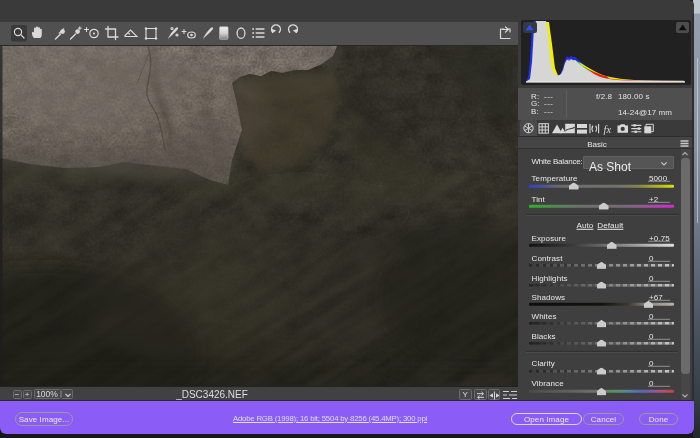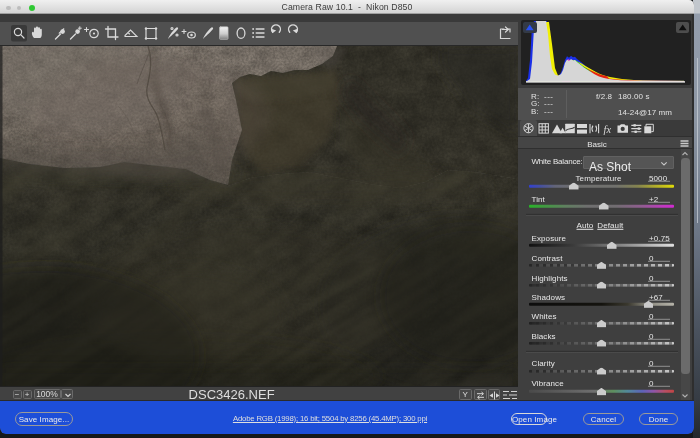--- a/index.html
+++ b/index.html
@@ -21,43 +21,37 @@
 #statusbar { position:absolute; left:0; top:386px; width:518px; height:14px; background:#414141; border-top:1px solid #222; }
 
 #panel { position:absolute; left:518px; top:14px; width:176px; height:386px; background:#3a3a3a; }
 #hist { position:absolute; left:3px; top:6px; width:170px; height:65px; background:#212121; border-radius:2px; }
 #exif { position:absolute; left:0; top:74px; width:176px; height:32px; background:#4f4f4f; color:#e2e2e2; font-size:8px; letter-spacing:0.1px; }
 #tabs { position:absolute; left:0; top:106px; width:176px; height:16px;padding-left:48px; }
 #bheader { position:absolute; left:0; top:122px; width:184px; height:13px; background:#454545; border-top:1px solid #2f2f2f; border-bottom:1px solid #2f2f2f; }
 #content { position:absolute; left:0; top:135px; width:176px; height:251px; background:#3f3f3f; }
 #content > .lbl, #content > .val, #content > .vline, #content > .track, #content > .handle, #content > .sep { transform:translateY(-1.2px); }
 
-#bottombar { position:absolute; left:0; top:400px; width:694px; height:34px; background:#1d4ed8; border-top:1px solid #2a2a2a; border-radius:0 0 6px 6px; }
+#bottombar { position:absolute; left:0; top:400px; width:694px; height:34px; background:#8b5cf6; border-top:1px solid #2a2a2a; border-radius:0 0 6px 6px; }
 .btn { position:absolute; border:1px solid #9a9a9a; border-radius:8px; color:#ececec; font-size:8px; text-align:center; white-space:nowrap; letter-spacing:0.1px; }
 .lbl { position:absolute; color:#e8e8e8; font-size:8px; white-space:nowrap; letter-spacing:0.1px; }
 .val { position:absolute; color:#e8e8e8; font-size:8px; letter-spacing:0.1px; }
 .vline { position:absolute; width:22px; height:1px; background:#8f8f8f; }
 .track { position:absolute; left:11px; width:145px; height:3px; border-radius:1px; }
 .handle { position:absolute; width:9.5px; height:7.5px; background:#cbcbcb;
   clip-path:polygon(50% 0, 100% 45%, 100% 100%, 0 100%, 0 45%); }
 .sep { position:absolute; left:8px; width:152px; height:2px;
   background:linear-gradient(180deg,#313131 50%,#4d4d4d 50%); }
 .sbox { position:absolute; border:1px solid #6a6a6a; border-radius:1.5px; background:#484848; color:#dcdcdc; }
 .sbox svg, #hist div svg { display:block; }
 </style>
 </head>
 <body>
 <div id="desk-right"></div>
 <div id="win">
-  <div id="titlebar">
-    <div class="t">Camera Raw 10.1&nbsp; -&nbsp; Nikon D850</div>
-    <div class="tl" style="left:6px;top:5.5px;width:4.5px;height:4.5px;background:#bcbcbc;"></div>
-    <div class="tl" style="left:16.5px;top:5.5px;width:4.5px;height:4.5px;background:#bcbcbc;"></div>
-    <div class="tl" style="left:28.5px;top:4.5px;width:6px;height:6px;background:#2fc833;"></div>
-  </div>
   <div id="toolbar">
   <svg width="518" height="24" viewBox="0 0 518 24">
         <defs>
           <linearGradient id="gradf" x1="0" y1="0" x2="0" y2="1">
             <stop offset="0" stop-color="#f2f2f2"></stop>
             <stop offset="0.55" stop-color="#cdcdcd"></stop>
             <stop offset="1" stop-color="#7e7e7e"></stop>
           </linearGradient>
         </defs>
     <g stroke="#d9d9d9" fill="none" stroke-width="1.2" stroke-linecap="round">
@@ -216,21 +210,21 @@
   </div>
   <div id="statusbar">
     <div class="sbox" style="left:12.5px;top:2.5px;width:9px;height:9px;font-size:8px;text-align:center;line-height:7px;">−</div>
     <div class="sbox" style="left:22.5px;top:2.5px;width:9px;height:9px;font-size:8px;text-align:center;line-height:7.5px;">+</div>
     <div class="sbox" style="left:33.5px;top:2px;width:27px;height:10px;font-size:8.5px;text-align:center;line-height:9.5px;">100%</div>
     <div class="sbox" style="left:61px;top:2px;width:12px;height:10px;">
       <svg width="10" height="8" viewBox="0 0 10 8" style="margin:1px 0 0 1px;">
           <path d="M2.5,3 L5,5.5 L7.5,3" stroke="#cfcfcf" stroke-width="1.2" fill="none"></path>
         </svg>
     </div>
-    <div style="position:absolute;left:160px;top:2.5px;width:136px;text-align:center;color:#dedede;font-size:13px;line-height:9px;">_DSC3426.NEF</div>
+    <div style="position:absolute;left:144px;top:2.5px;width:136px;text-align:center;color:#dedede;font-size:10px;line-height:9px;">_DSC3426.NEF</div>
     <div class="sbox" style="left:459px;top:2px;width:12.5px;height:10.5px;color:#e0e0e0;font-size:8px;text-align:center;line-height:9.5px;">Y</div>
     <div class="sbox" style="left:474px;top:2px;width:12.5px;height:10.5px;">
       <svg width="11" height="9" viewBox="0 0 11 9" style="margin:0.5px 0 0 0;">
           <path d="M2,2.7 L8,2.7 M6.5,1 L8.5,2.7 L6.5,4.4 M9,6.3 L3,6.3 M4.5,4.6 L2.5,6.3 L4.5,8" stroke="#d6d6d6" stroke-width="1" fill="none"></path>
         </svg>
     </div>
     <div class="sbox" style="left:487.5px;top:2px;width:12.5px;height:10.5px;">
       <svg width="11" height="9" viewBox="0 0 11 9" style="margin:0.5px 0 0 0;">
           <path d="M5.5,0.5 L5.5,8.5" stroke="#d6d6d6" stroke-width="1"></path>
           <path d="M0.5,4.5 L4,2.2 L4,6.8 Z M10.5,4.5 L7,2.2 L7,6.8 Z" fill="#d6d6d6"></path>
@@ -314,21 +308,21 @@
     </div>
     <div id="content">
       <div class="lbl" style="left:13.5px;top:9px;font-size:8px;letter-spacing:-0.2px;">White Balance:</div>
       <div style="position:absolute;left:64.5px;top:7px;width:91px;height:13px;background:#555555;border:1px solid #616161;border-radius:1px;">
         <div style="position:absolute;left:5.5px;top:2.5px;color:#ececec;font-size:12px;">As Shot</div>
         <svg width="8" height="6" viewBox="0 0 8 6" style="position:absolute;right:5px;top:4px;">
             <path d="M1.3,1.3 L4,4 L6.7,1.3" stroke="#c6c6c6" stroke-width="1.1" fill="none"></path>
           </svg>
       </div>
 
-      <div class="lbl" style="left:13.5px;top:26px;margin-left:44px;">Temperature</div>
+      <div class="lbl" style="left:13.5px;top:26px;">Temperature</div>
       <div class="val" style="left:131px;top:26px;">5000</div>
       <div class="vline" style="left:129.5px;top:33.2px;"></div>
       <div class="track" style="top:36.5px;background:linear-gradient(90deg,#3240d2 0%,#4650a0 8%,#636578 18%,#6e6e6e 30%,#71716d 60%,#84834f 75%,#bcb722 90%,#e0db08 100%);"></div>
       <div class="handle" style="left:51px;top:34.5px;"></div>
 
       <div class="lbl" style="left:13.5px;top:46.5px;">Tint</div>
       <div class="val" style="left:131px;top:46.5px;">+2</div>
       <div class="vline" style="left:129.5px;top:53.7px;"></div>
       <div class="track" style="top:56.5px;background:linear-gradient(90deg,#28b428 0%,#3f9b3f 10%,#5f805f 25%,#6f6f6f 40%,#716d71 60%,#915c91 78%,#c238c2 93%,#d02ad0 100%);"></div>
       <div class="handle" style="left:81px;top:54.5px;"></div>
@@ -394,17 +388,17 @@
       <div style="position:absolute;left:163px;top:8.5px;width:8.5px;height:216px;background:#6b6b6b;border-radius:3.5px;"></div>
       <svg width="8" height="6" viewBox="0 0 8 6" style="position:absolute;left:163px;top:243.5px;">
           <path d="M1.5,1.5 L4,4 L6.5,1.5" stroke="#b0b0b0" stroke-width="1.1" fill="none"></path>
         </svg>
     </div>
     <div style="position:absolute;left:173.5px;top:0;width:2.5px;height:386px;background:#2e2e2e;"></div>
   </div>
   <div id="bottombar">
     <div class="btn" style="left:15px;top:11px;width:58px;height:13.5px;line-height:13px;">Save Image...</div>
     <div style="position:absolute;top:12.5px;width:660px;text-align:center;font-size:7.8px;letter-spacing:-0.2px;line-height:9.5px;"><span style="color:#dfdfdf;text-decoration:underline;">Adobe RGB (1998); 16 bit; 5504 by 8256 (45.4MP); 300 ppi</span></div>
-    <div class="btn" style="left:511px;top:11.5px;width:36px;height:12.5px;line-height:12px;border-color:#d8d8d8;">Open Image</div>
+    <div class="btn" style="left:511px;top:11.5px;width:71px;height:12.5px;line-height:12px;border-color:#d8d8d8;">Open Image</div>
     <div class="btn" style="left:583px;top:11.5px;width:41px;height:12.5px;line-height:12px;">Cancel</div>
     <div class="btn" style="left:639px;top:11.5px;width:39px;height:12.5px;line-height:12px;">Done</div>
   </div>
 </div>
 
 </body></html>

